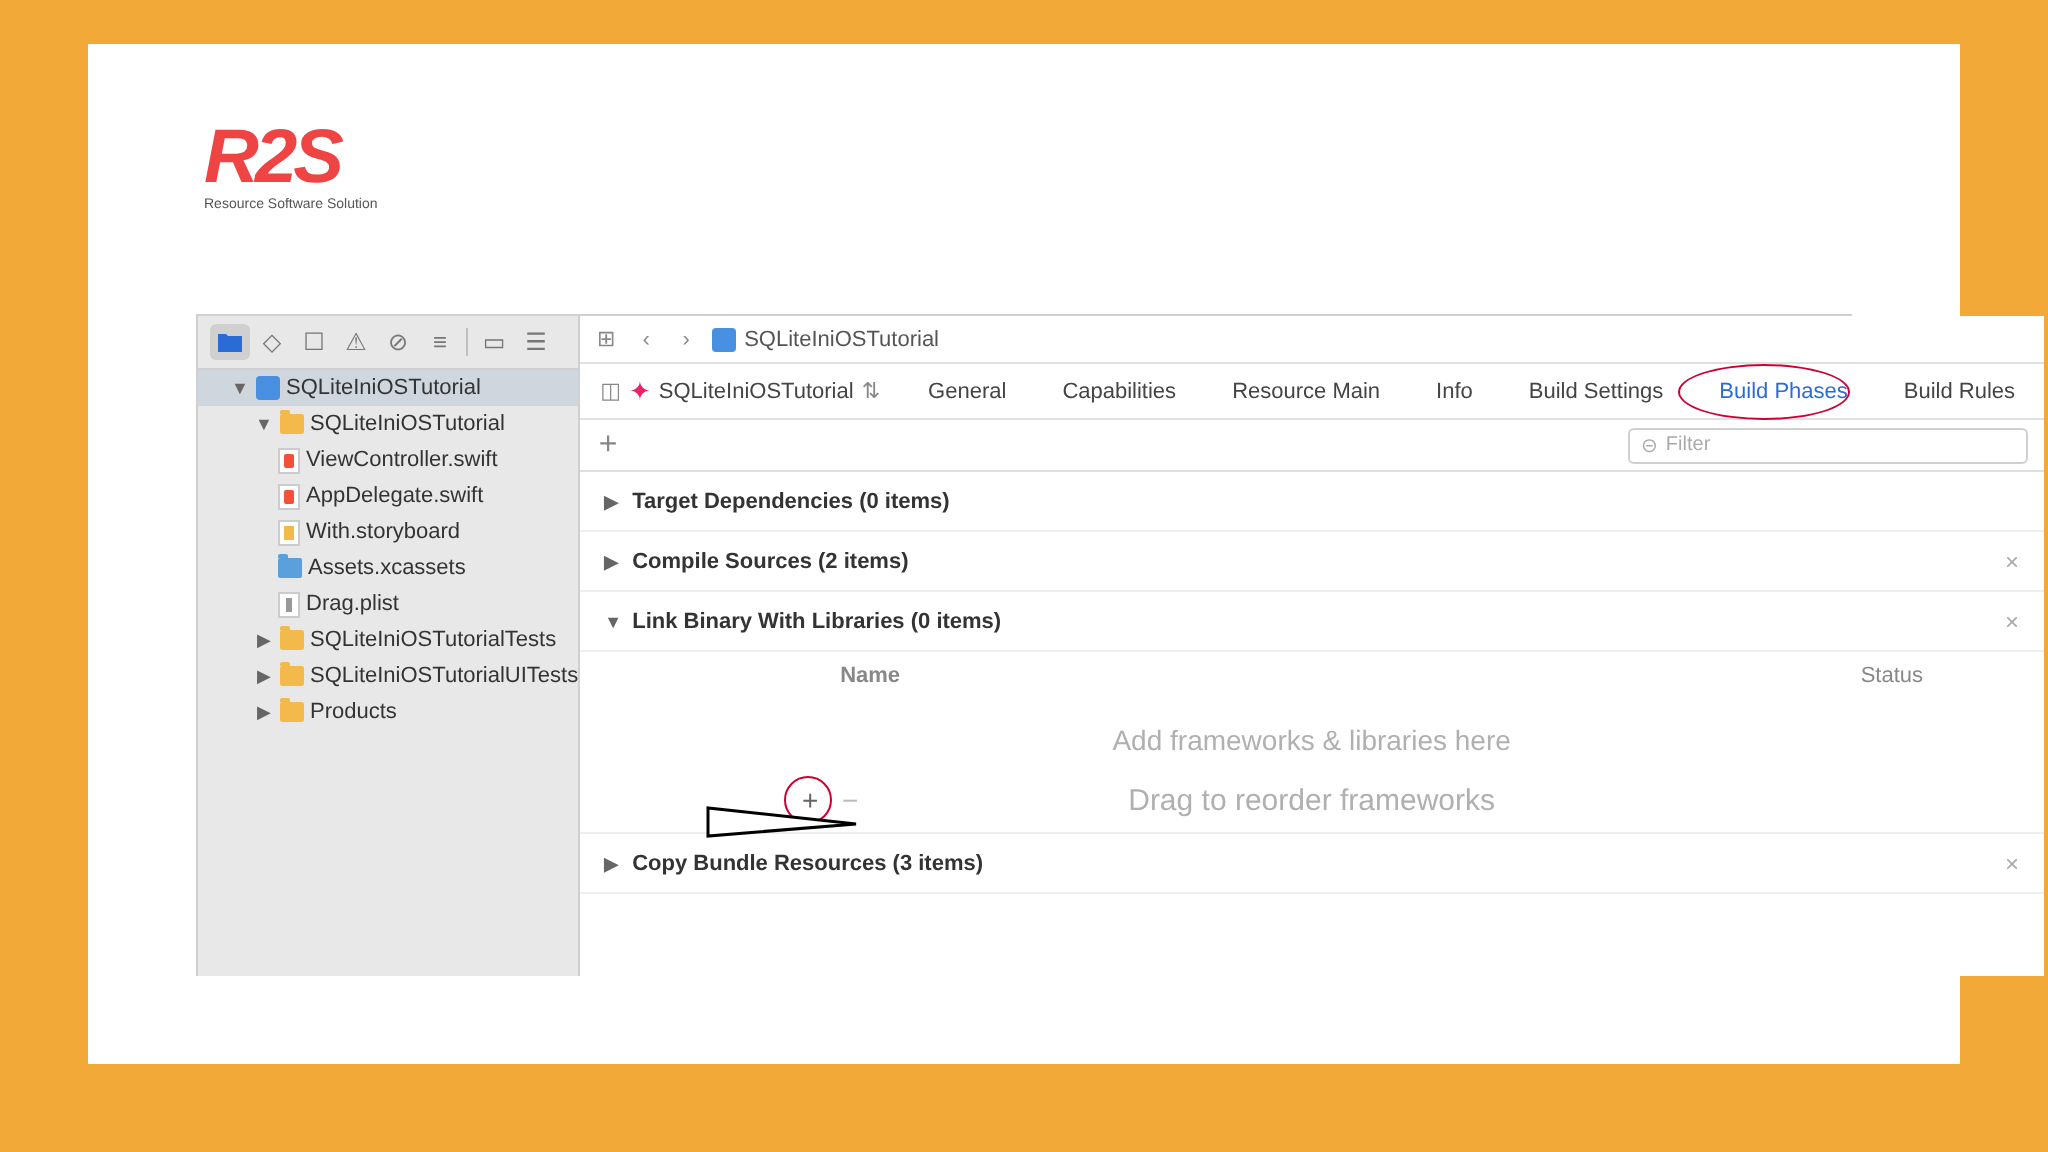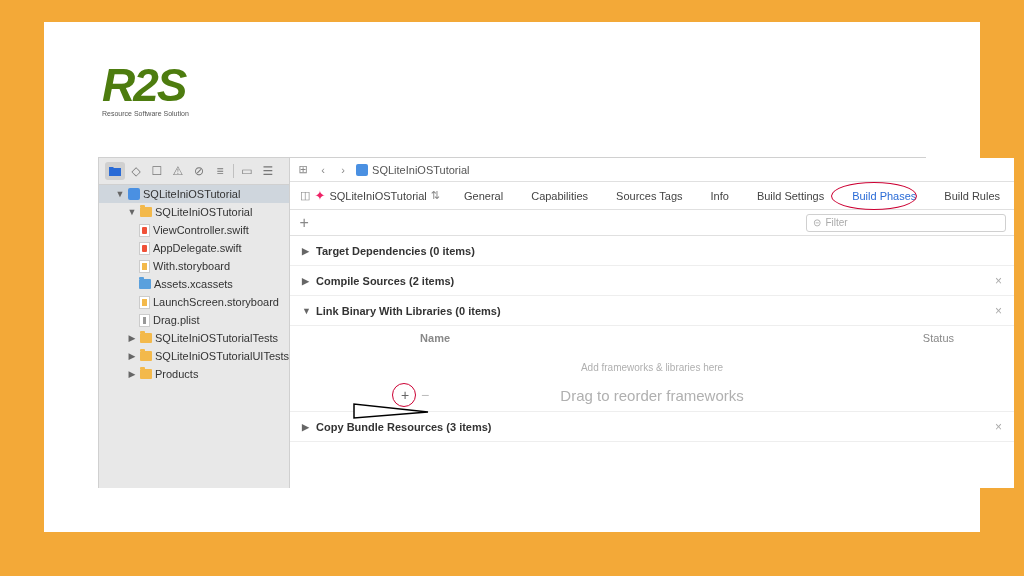--- a/index.html
+++ b/index.html
@@ -1,19 +1,19 @@
 <!DOCTYPE html>
 <html><head>
 <meta charset="utf-8">
 <style>
 * { margin: 0; padding: 0; box-sizing: border-box; font-family: -apple-system, BlinkMacSystemFont, "Helvetica Neue", Arial, sans-serif; }
 body { background: #f3a938; width: 1024px; height: 576px; overflow: hidden; }
 .frame { background: #fff; position: absolute; left: 44px; top: 22px; right: 44px; bottom: 44px; }
 .logo { position: absolute; left: 58px; top: 36px; }
-.logo-text { font-size: 46px; font-weight: 800; font-style: italic; color: #4d7c0f; letter-spacing: -2px; }
+.logo-text { font-size: 38px; font-weight: 800; font-style: italic; color: #ef4444; letter-spacing: -2px; }
 .logo-sub { font-size: 7px; color: #555; margin-top: -2px; }
 .app { position: absolute; left: 54px; top: 135px; right: 54px; bottom: 44px; display: flex; border: 1px solid #d0d0d0; border-bottom: none; background: #fff; }
 
 
 .sidebar { width: 210px; background: #e8e8e8; border-right: 1px solid #d0d0d0; display: flex; flex-direction: column; }
 .sidebar-toolbar { display: flex; gap: 1px; padding: 4px 6px; border-bottom: 1px solid #d0d0d0; align-items: center; }
 .tb-ico { width: 20px; height: 18px; display: flex; align-items: center; justify-content: center; color: #777; border-radius: 3px; font-size: 12px;}
 .tb-ico.active { background: #d0d0d0; color: #2a6bd6; }
 .tb-sep { width: 1px; height: 14px; background: #c0c0c0; margin: 0 2px; }
 .tree { font-size: 11px; color: #333; user-select: none; }
@@ -50,21 +50,21 @@
 .plus-filter { width: 28px; text-align: center; color: #888; font-size: 16px; font-weight: 300; }
 .filter-field { flex: 1; margin: 0 8px 0 auto; max-width: 200px; height: 18px; border: 1px solid #d0d0d0; border-radius: 3px; display: flex; align-items: center; padding: 0 6px; gap: 4px; color: #aaa; font-size: 10px; margin-left: auto; }
 
 .phases { flex: 1; overflow: hidden; }
 .phase-row { height: 30px; border-bottom: 1px solid #eee; display: flex; align-items: center; padding: 0 12px; font-size: 11px; font-weight: 600; color: #333; position: relative; }
 .phase-row .tri { width: 14px; color: #666; font-size: 9px; }
 .phase-row .x { position: absolute; right: 12px; color: #aaa; font-weight: 400; font-size: 12px; }
 .lib-body { border-bottom: 1px solid #eee; font-size: 11px; color: #999; }
 .lib-head { display: flex; padding: 6px 60px 6px 130px; color: #888; }
 .lib-head .col-name { flex: 1; font-weight: bold; }
-.lib-add { text-align: center; padding: 12px 0 10px; color: #b0b0b0; font-size: 10px; }
+.lib-add { text-align: center; padding: 12px 0 10px; color: #b0b0b0; font-size: 14px; }
 .lib-foot { position: relative; display: flex; align-items: center; padding: 4px 0 8px 106px; }
 .plusbtn { width: 18px; height: 16px; display: flex; align-items: center; justify-content: center; color: #666; font-size: 14px; font-weight: 400; position: relative; }
 .plus-circle { position: absolute; border: 1.5px solid #c03; border-radius: 50%; width: 24px; height: 24px; left: -4px; top: -4px; }
 .minusbtn { width: 18px; height: 16px; display: flex; align-items: center; justify-content: center; color: #bbb; font-size: 14px; margin-left: 2px; }
 .lib-drag { position: absolute; left: 50%; transform: translateX(-50%); color: #b0b0b0; font-size: 15px; }
 
 
 .callout { position: absolute; left: 58px; top: 372px; background: #fff; border: 1.5px solid #000; padding: 6px 12px; font-size: 13.5px; font-weight: 500; z-index: 20; }
 .callout-tail { position: absolute; left: 310px; top: 382px; width: 75px; height: 14px; z-index: 19; }
 .callout-tail svg { overflow: visible; }
@@ -115,24 +115,20 @@
             <span class="ico-swift"></span>
             <span>AppDelegate.swift</span>
           </div>
         <div class="tree-row pad3">
             <span class="ico-sb"></span>
             <span>With.storyboard</span>
           </div>
         <div class="tree-row pad3">
             <span class="ico-folder blue"></span>
             <span>Assets.xcassets</span>
-          </div>
-        <div class="tree-row pad3">
-            <span class="ico-sb"></span>
-            <span>LaunchScreen.storyboard</span>
           </div>
         <div class="tree-row pad3">
             <span class="ico-plist"></span>
             <span>Drag.plist</span>
           </div>
         <div class="tree-row pad2">
             <span class="disc">▶</span>
             <span class="ico-folder"></span>
             <span>SQLiteIniOSTutorialTests</span>
           </div>
@@ -167,21 +163,21 @@
           <span style="color:#888">⇅</span>
         </div>
         <div class="tabs">
           <div class="tab">
               <span>General</span>
             </div>
           <div class="tab">
               <span>Capabilities</span>
             </div>
           <div class="tab">
-              <span>Sources Tags</span>
+              <span>Resource Main</span>
             </div>
           <div class="tab">
               <span>Info</span>
             </div>
           <div class="tab">
               <span>Build Settings</span>
             </div>
           <div class="tab active">
               <span>Build Phases</span>
               <span class="tab-circle"></span>

